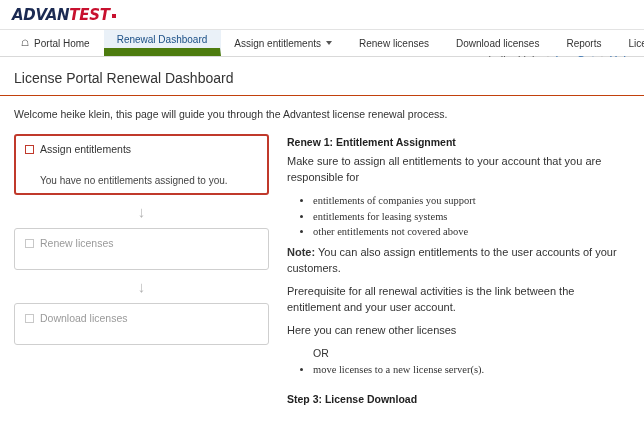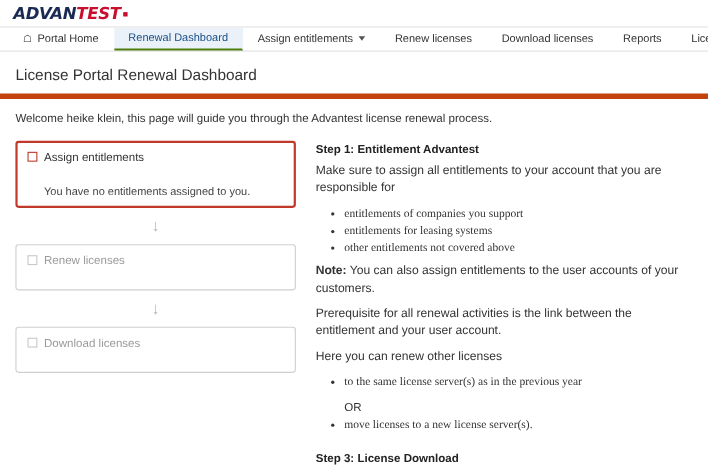--- a/index.html
+++ b/index.html
@@ -77,21 +77,21 @@
     padding: 0 13px;
     font-size: 10px;
     color: #333;
     white-space: nowrap;
     border-right: 1px solid transparent;
     cursor: pointer;
   }
   .nav-item.active {
     background: #eaf1f8;
     color: #1a4f86;
-    border-bottom: 2px solid #4d7c0f;
+    border-bottom: 8px solid #4d7c0f;
   }
   .nav-item .home-ico {
     display: inline-block;
     margin-right: 5px;
     font-size: 9px;
     color: #333;
   }
   .nav-item .caret {
     display: inline-block;
     margin-left: 5px;
@@ -107,21 +107,21 @@
     background: #ffffff;
     margin: 0;
     display: flex;
     flex-direction: column;
     position: relative;
   }
   .page-title {
     font-size: 14px;
     color: #333;
     padding: 13px 14px 9px 14px;
-    border-bottom: 5px solid #c2410c;
+    border-bottom: 1px solid #c2410c;
     font-weight: normal;
   }
   .intro {
     padding: 12px 14px 4px 14px;
     font-size: 10.5px;
     color: #333;
   }
 
   .columns {
     display: flex;
@@ -281,34 +281,31 @@
           <div class="row">
             <span class="chk dim"></span>
             <span class="step-title">Download licenses</span>
           </div>
         </div>
 
       </div>
 
       <div class="right-col">
 
-        <div class="rstep-head">Step 1: Entitlement Advantest</div>
+        <div class="rstep-head">Renew 1: Entitlement Assignment</div>
         <p class="rtext">Make sure to assign all entitlements to your account that you are responsible for</p>
         <ul class="bullets">
           <li>entitlements of companies you support</li>
           <li>entitlements for leasing systems</li>
           <li>other entitlements not covered above</li>
         </ul>
         <p class="rtext note-line"><span class="note-label">Note:</span><span> You can also assign entitlements to the user accounts of your customers.</span></p>
         <p class="rtext">Prerequisite for all renewal activities is the link between the entitlement and your user account.</p>
 
         <p class="rtext">Here you can renew other licenses</p>
-        <ul class="bullets">
-          <li>to the same license server(s) as in the previous year</li>
-        </ul>
         <div class="or-line">OR</div>
         <ul class="bullets">
           <li>move licenses to a new license server(s).</li>
         </ul>
 
         <div class="rstep-head spaced">Step 3: License Download</div>
 
       </div>
     </div>
 

